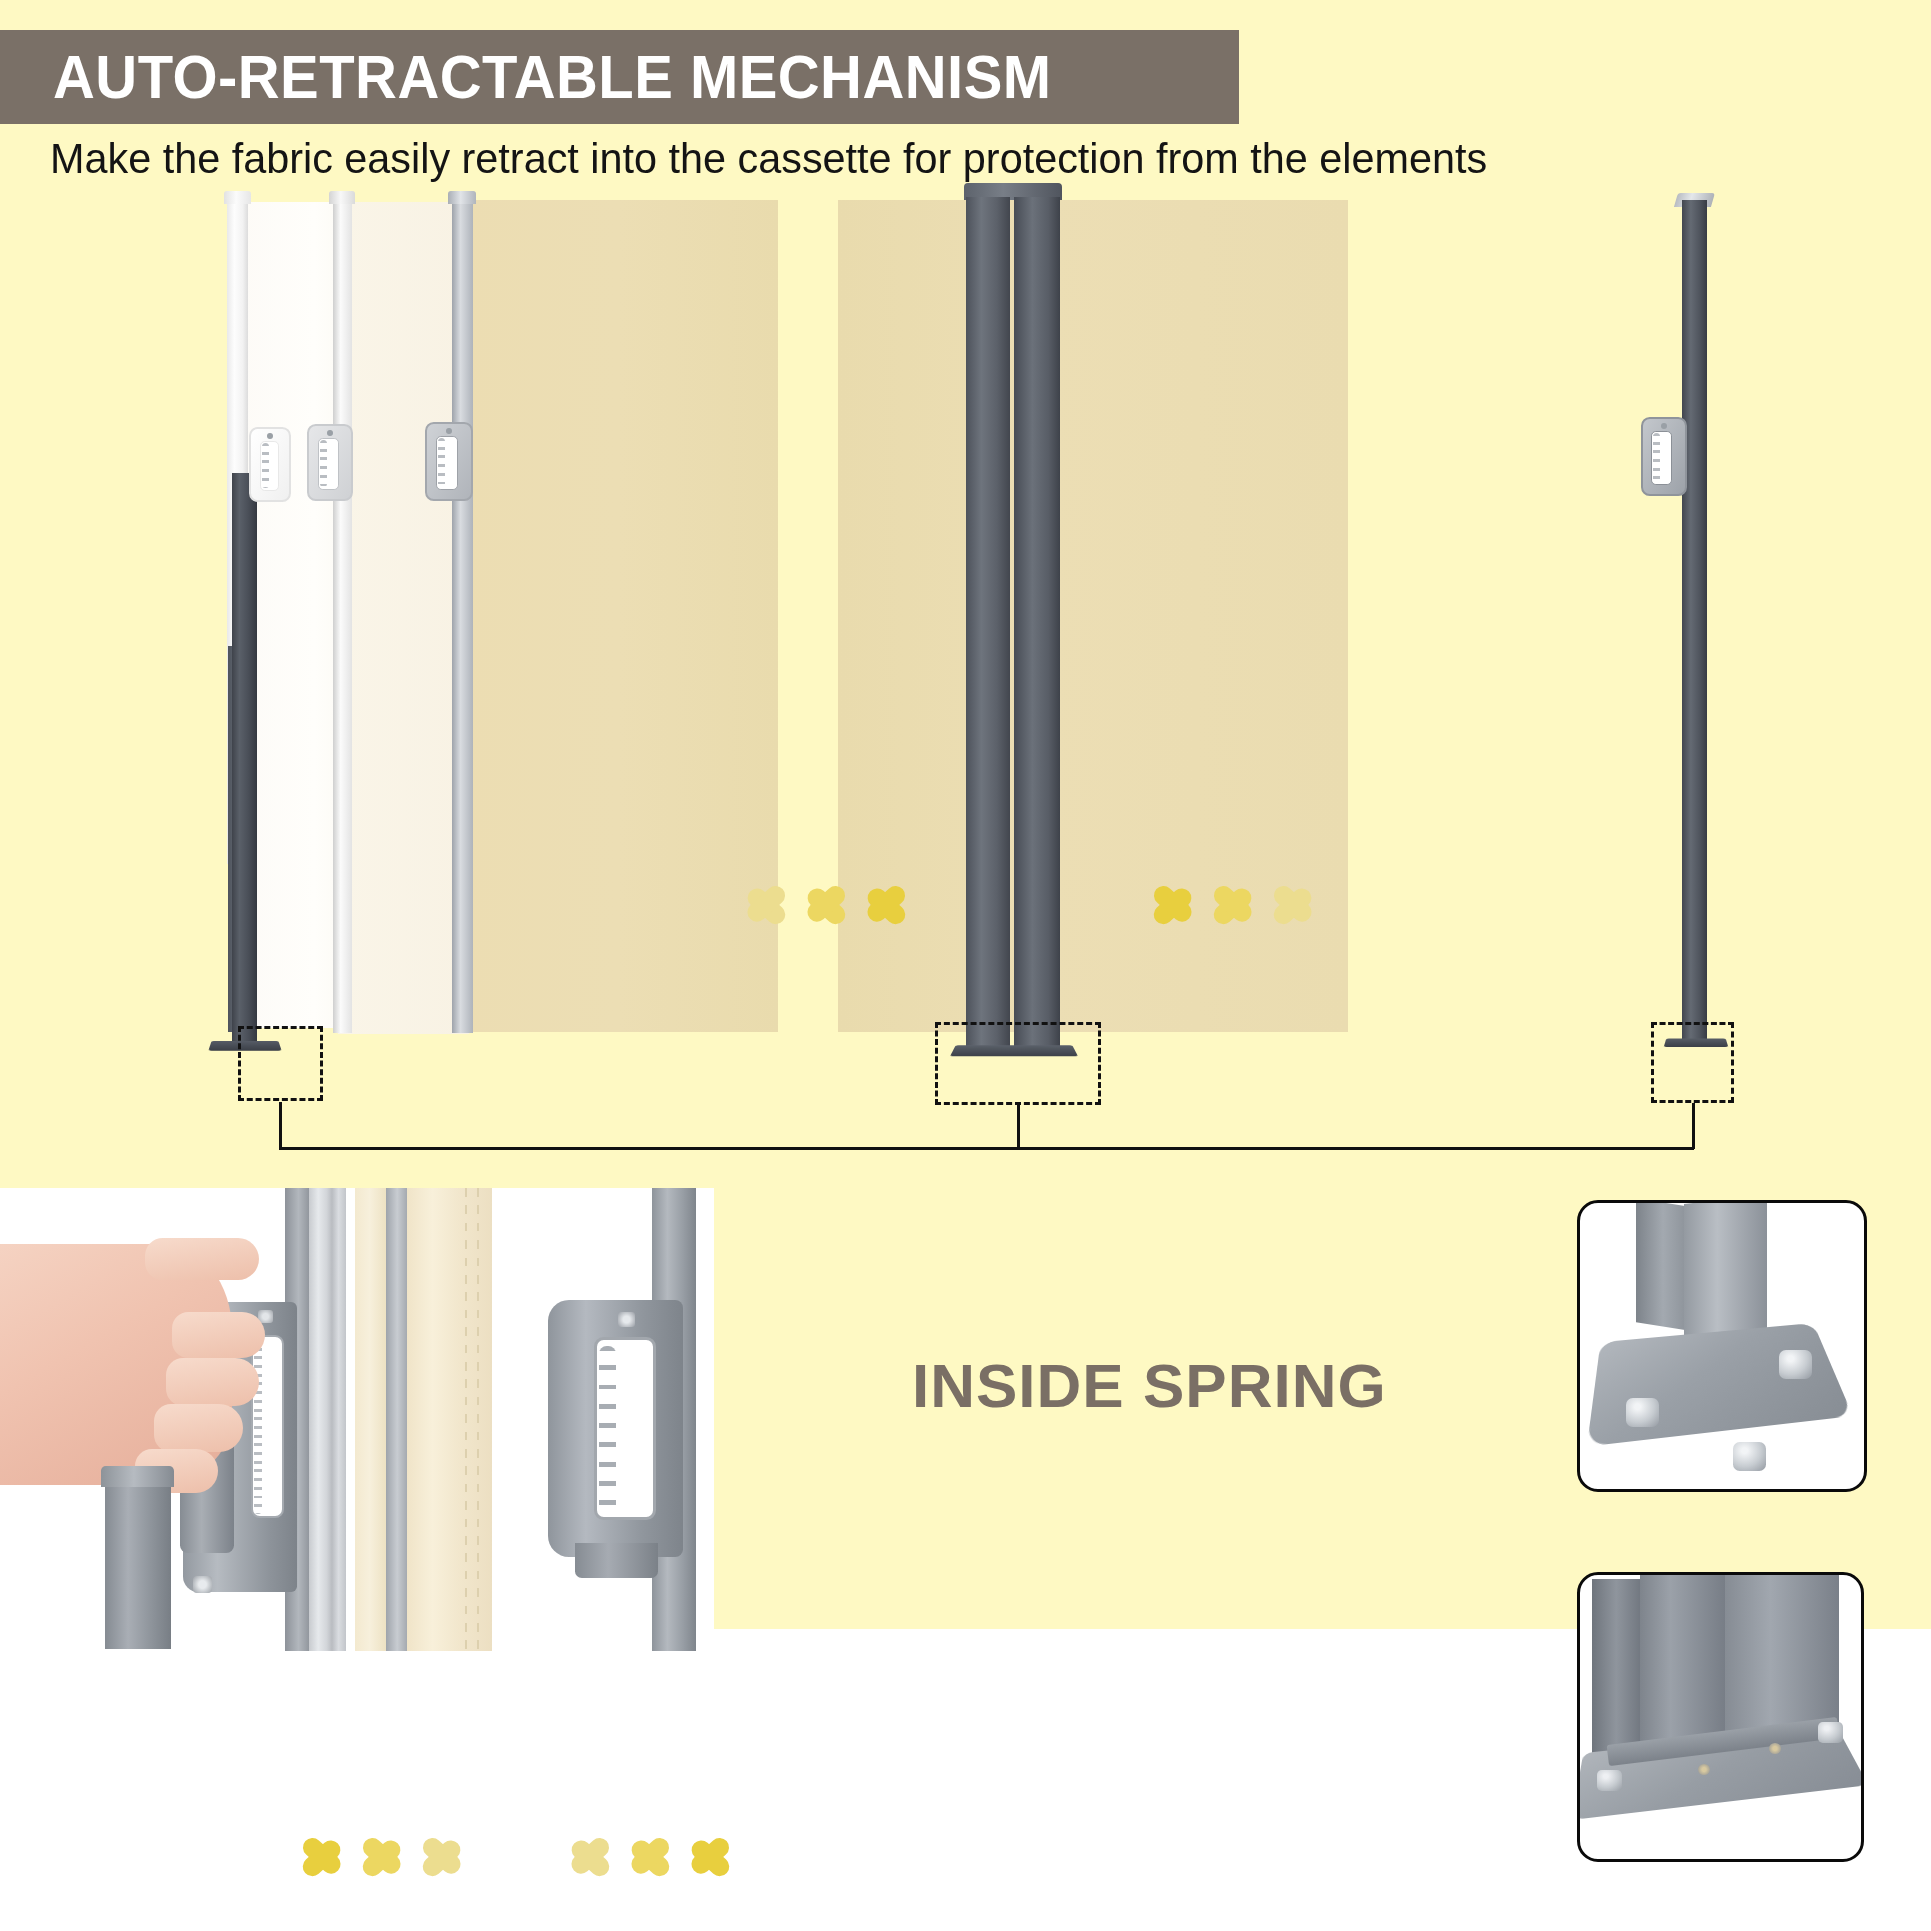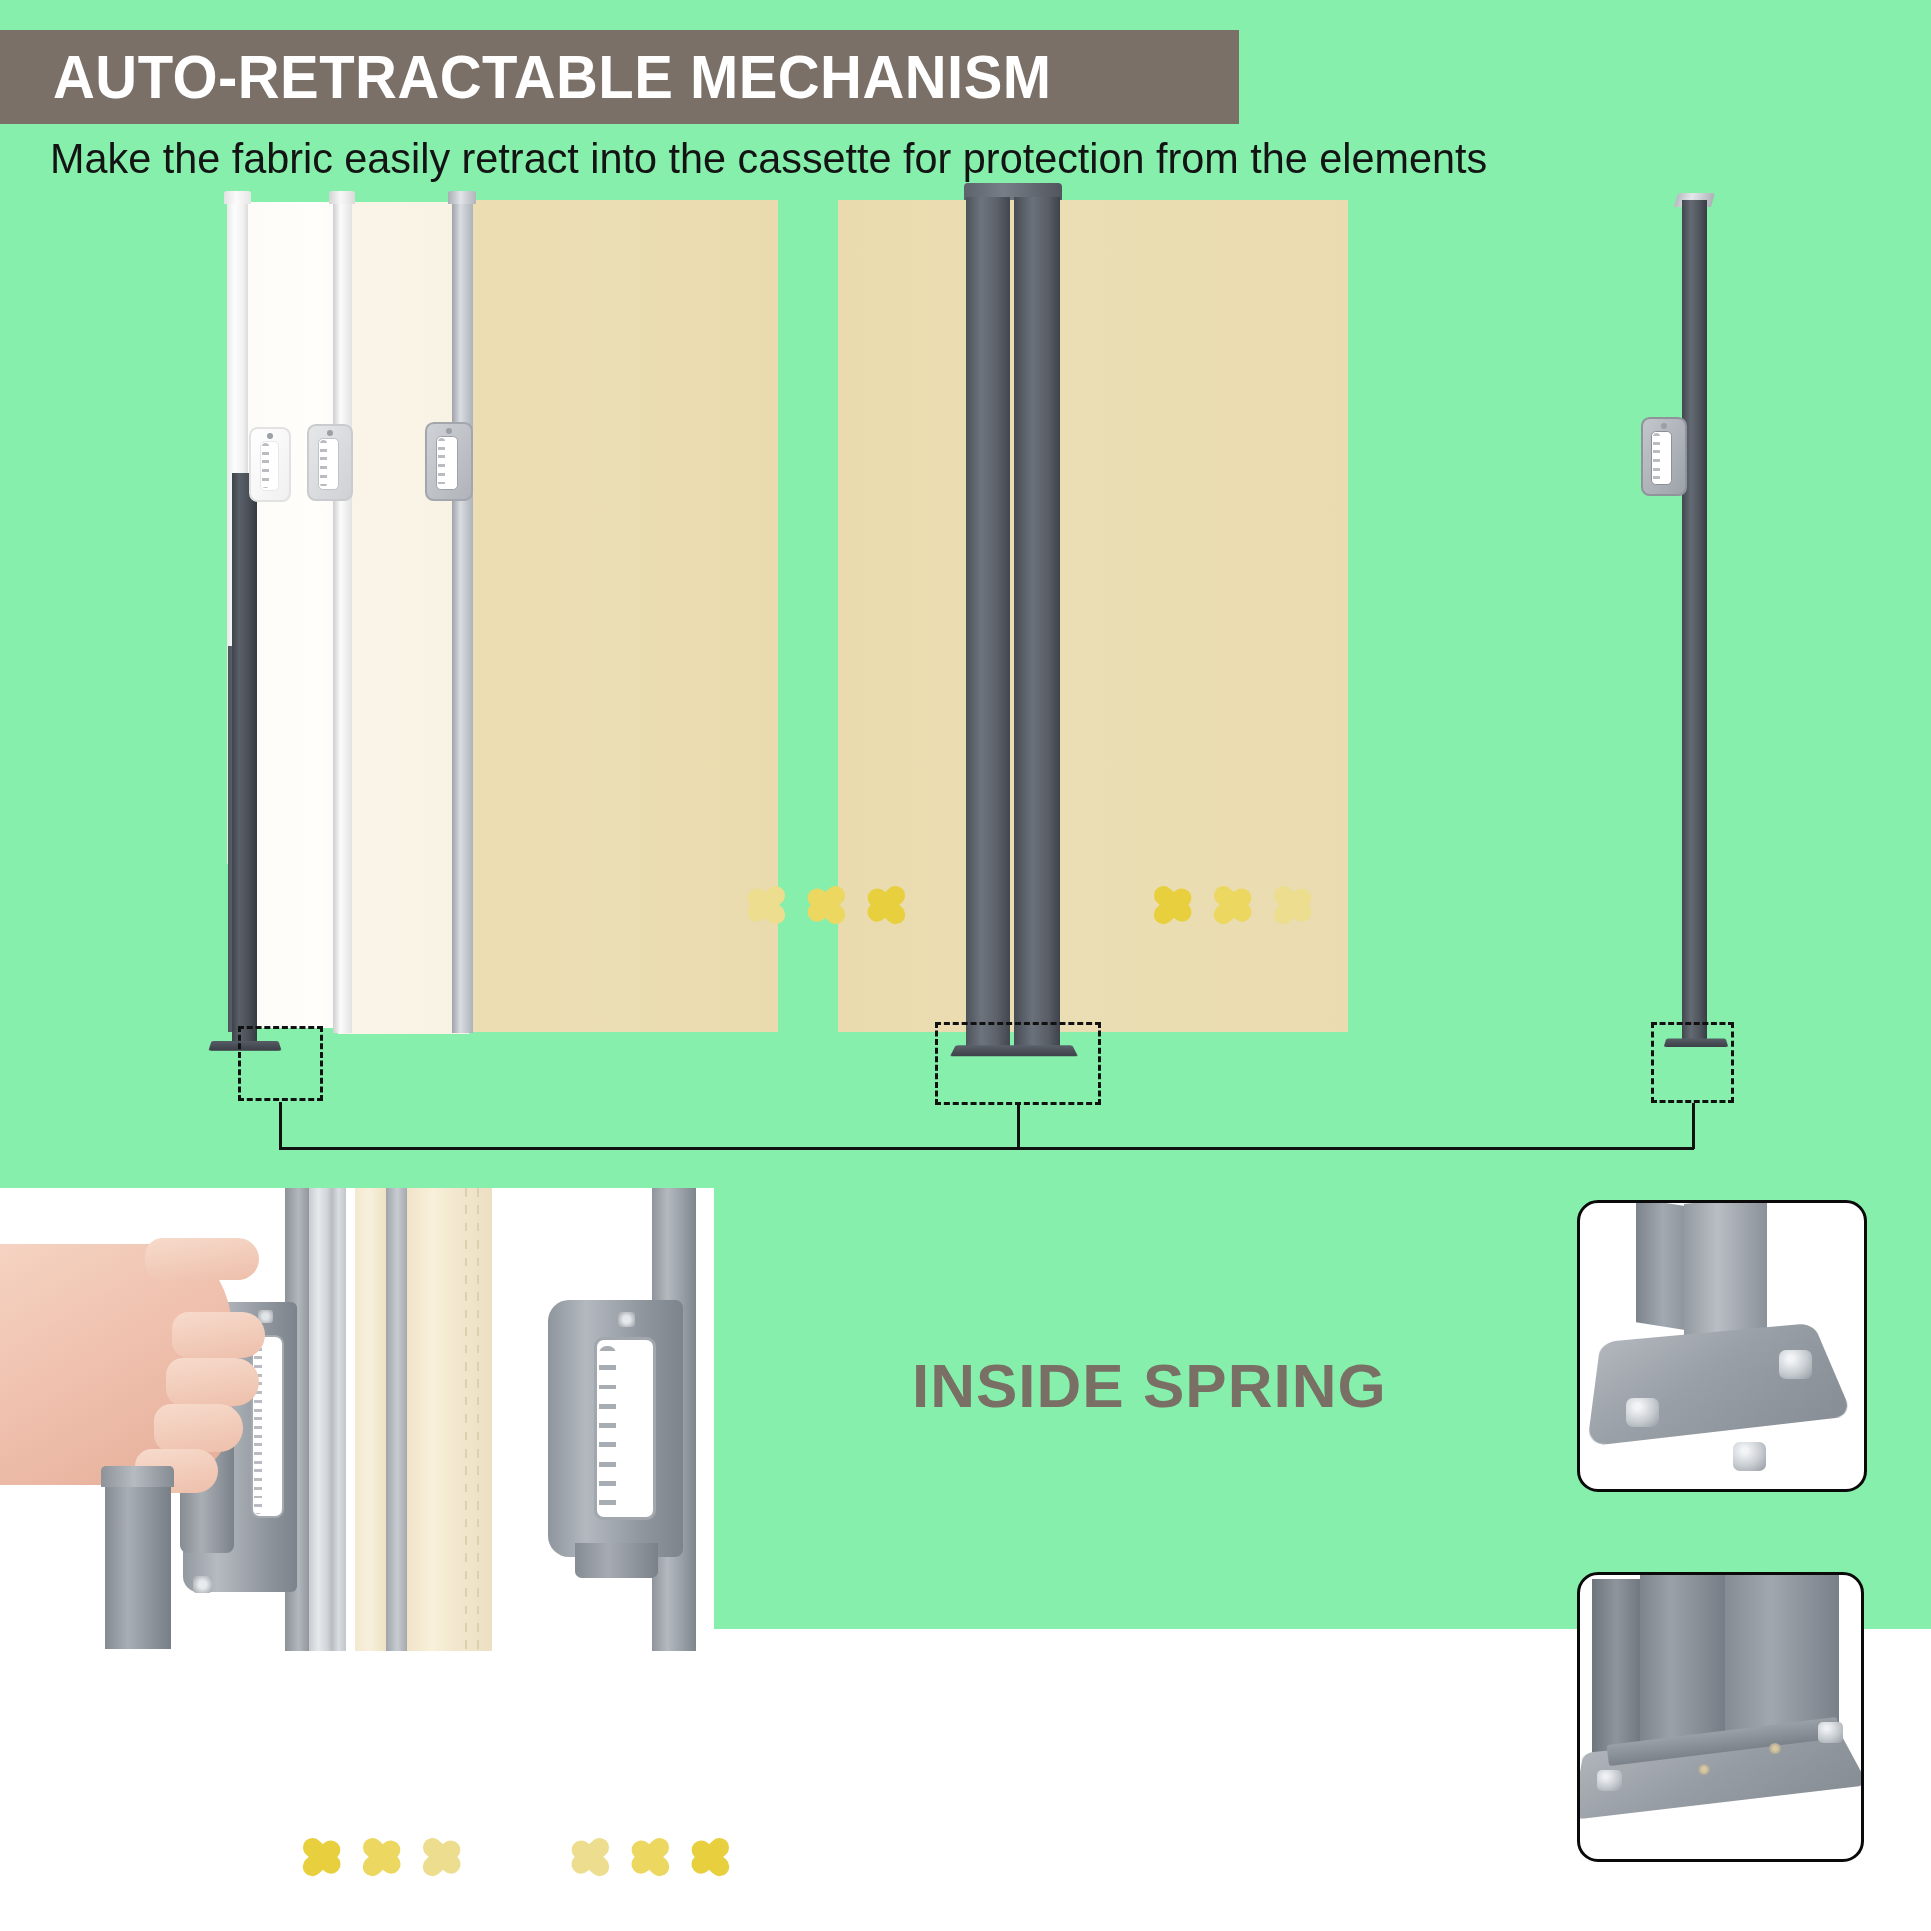--- a/index.html
+++ b/index.html
@@ -8,21 +8,21 @@
     margin: 0; padding: 0;
     width: 1931px; height: 1931px;
     background: #ffffff;
     font-family: "Liberation Sans", sans-serif;
     overflow: hidden;
   }
   #root {
     position: relative;
     width: 1931px;
     height: 1629px;
-    background: #86efac;
+    background: #fef9c3;
   }
 
   
   .header-banner {
     position: absolute;
     left: 0; top: 30px;
     width: 1239px; height: 94px;
     background: #7a7067;
     display: flex;
     align-items: center;

